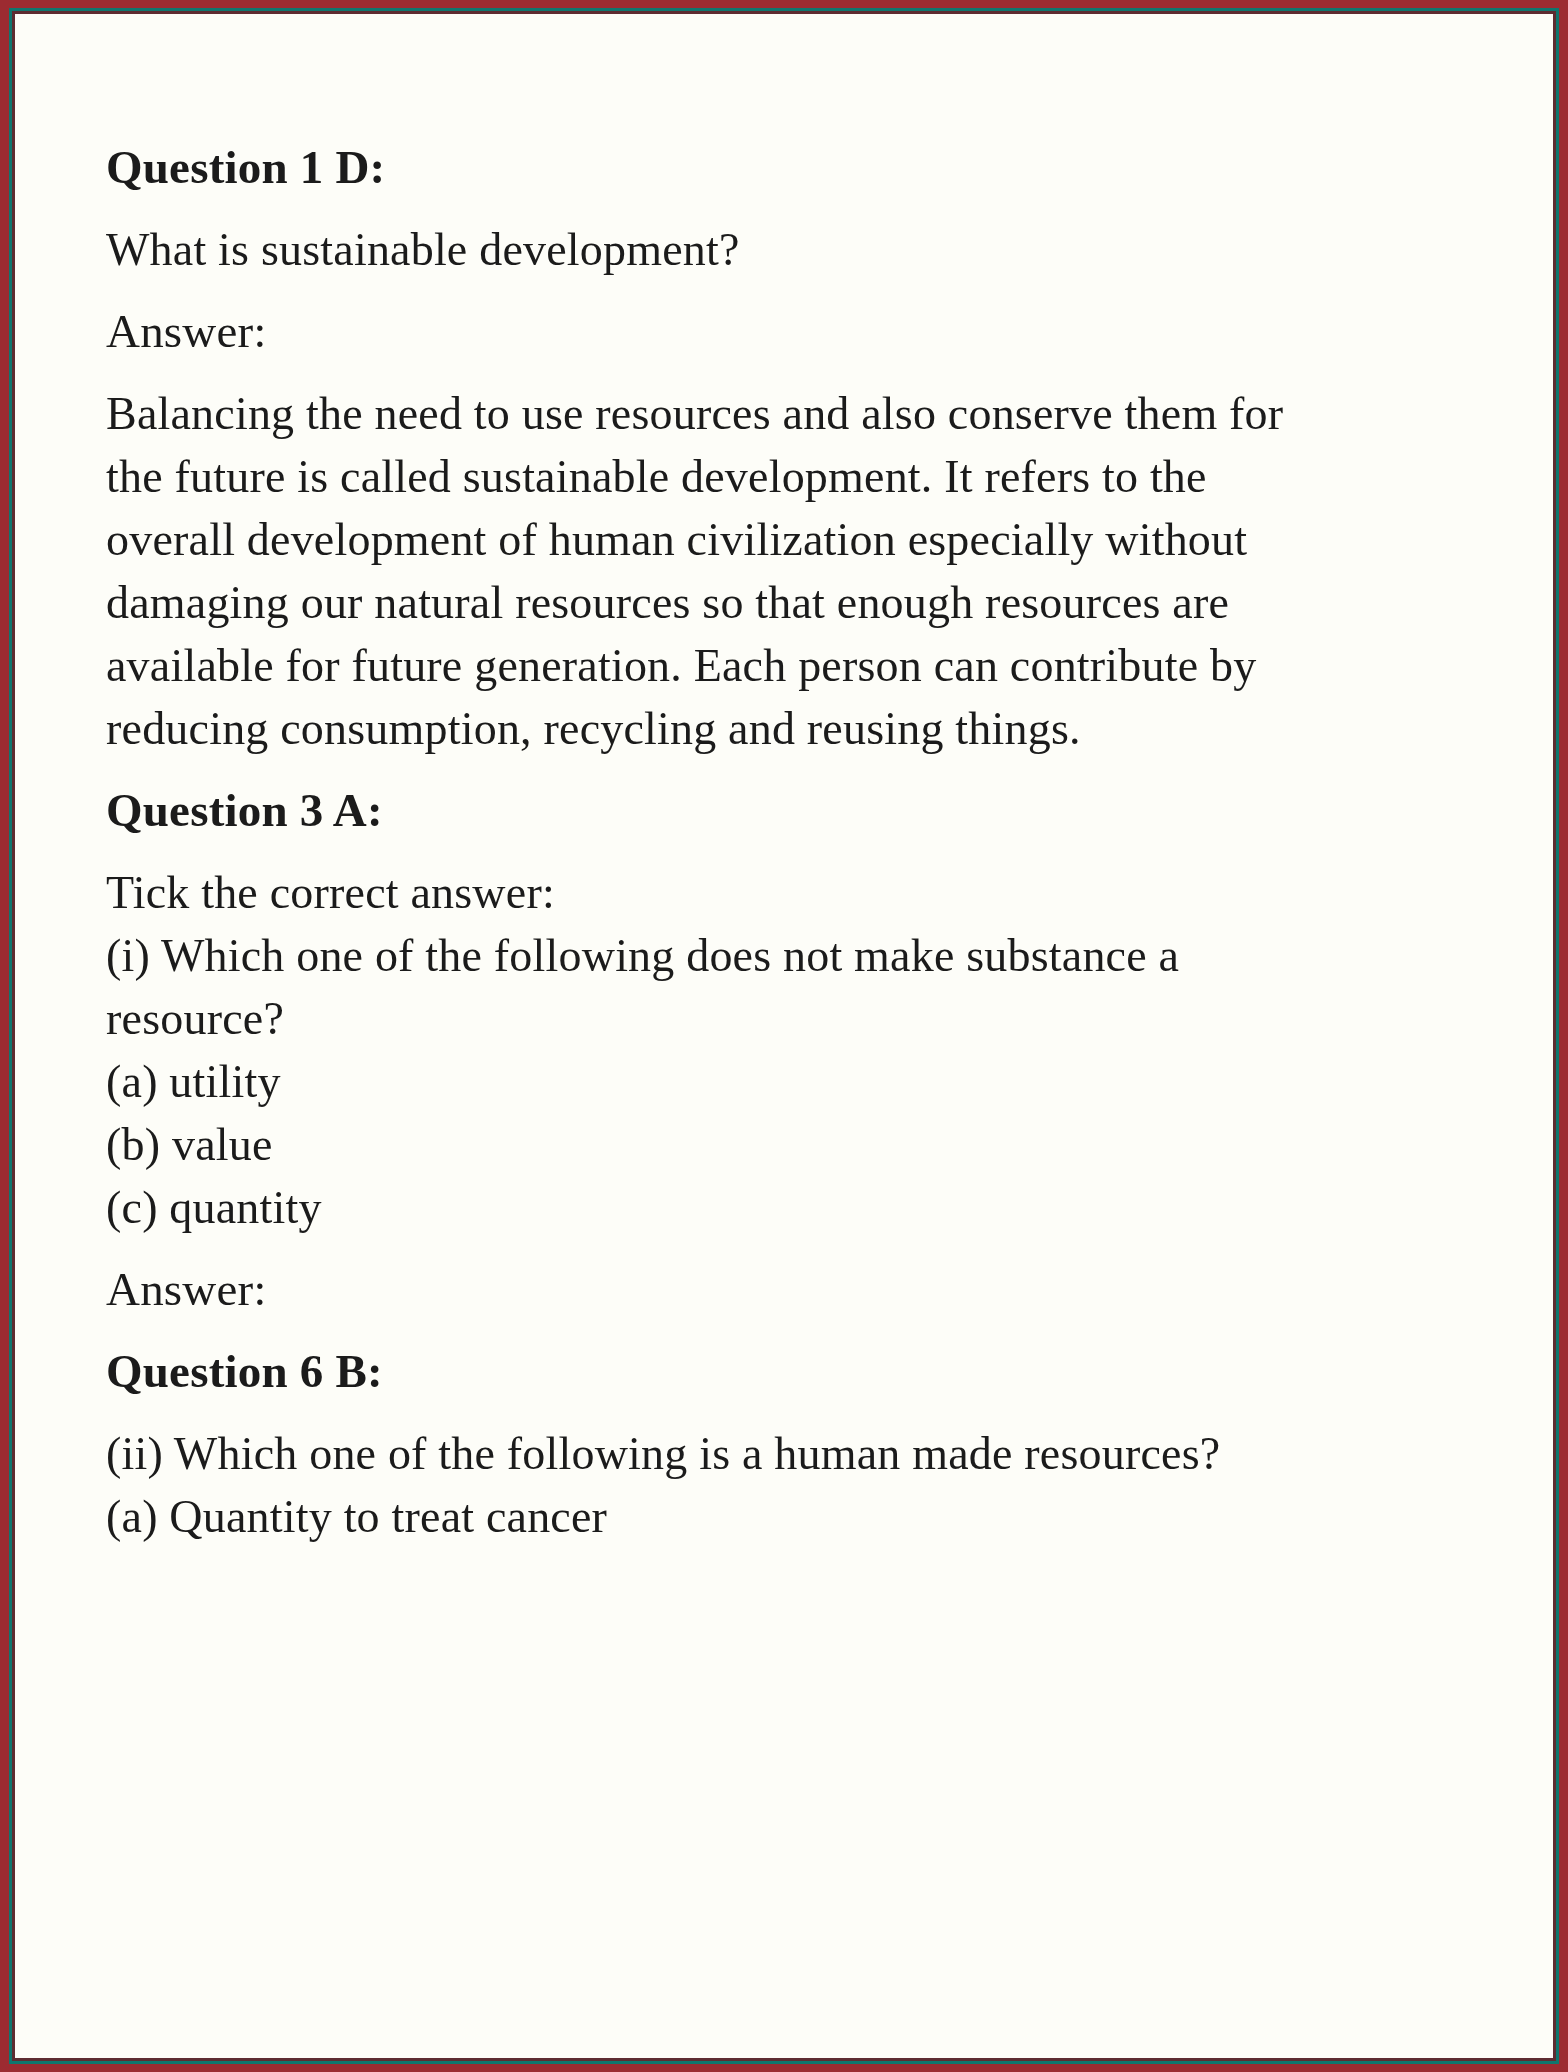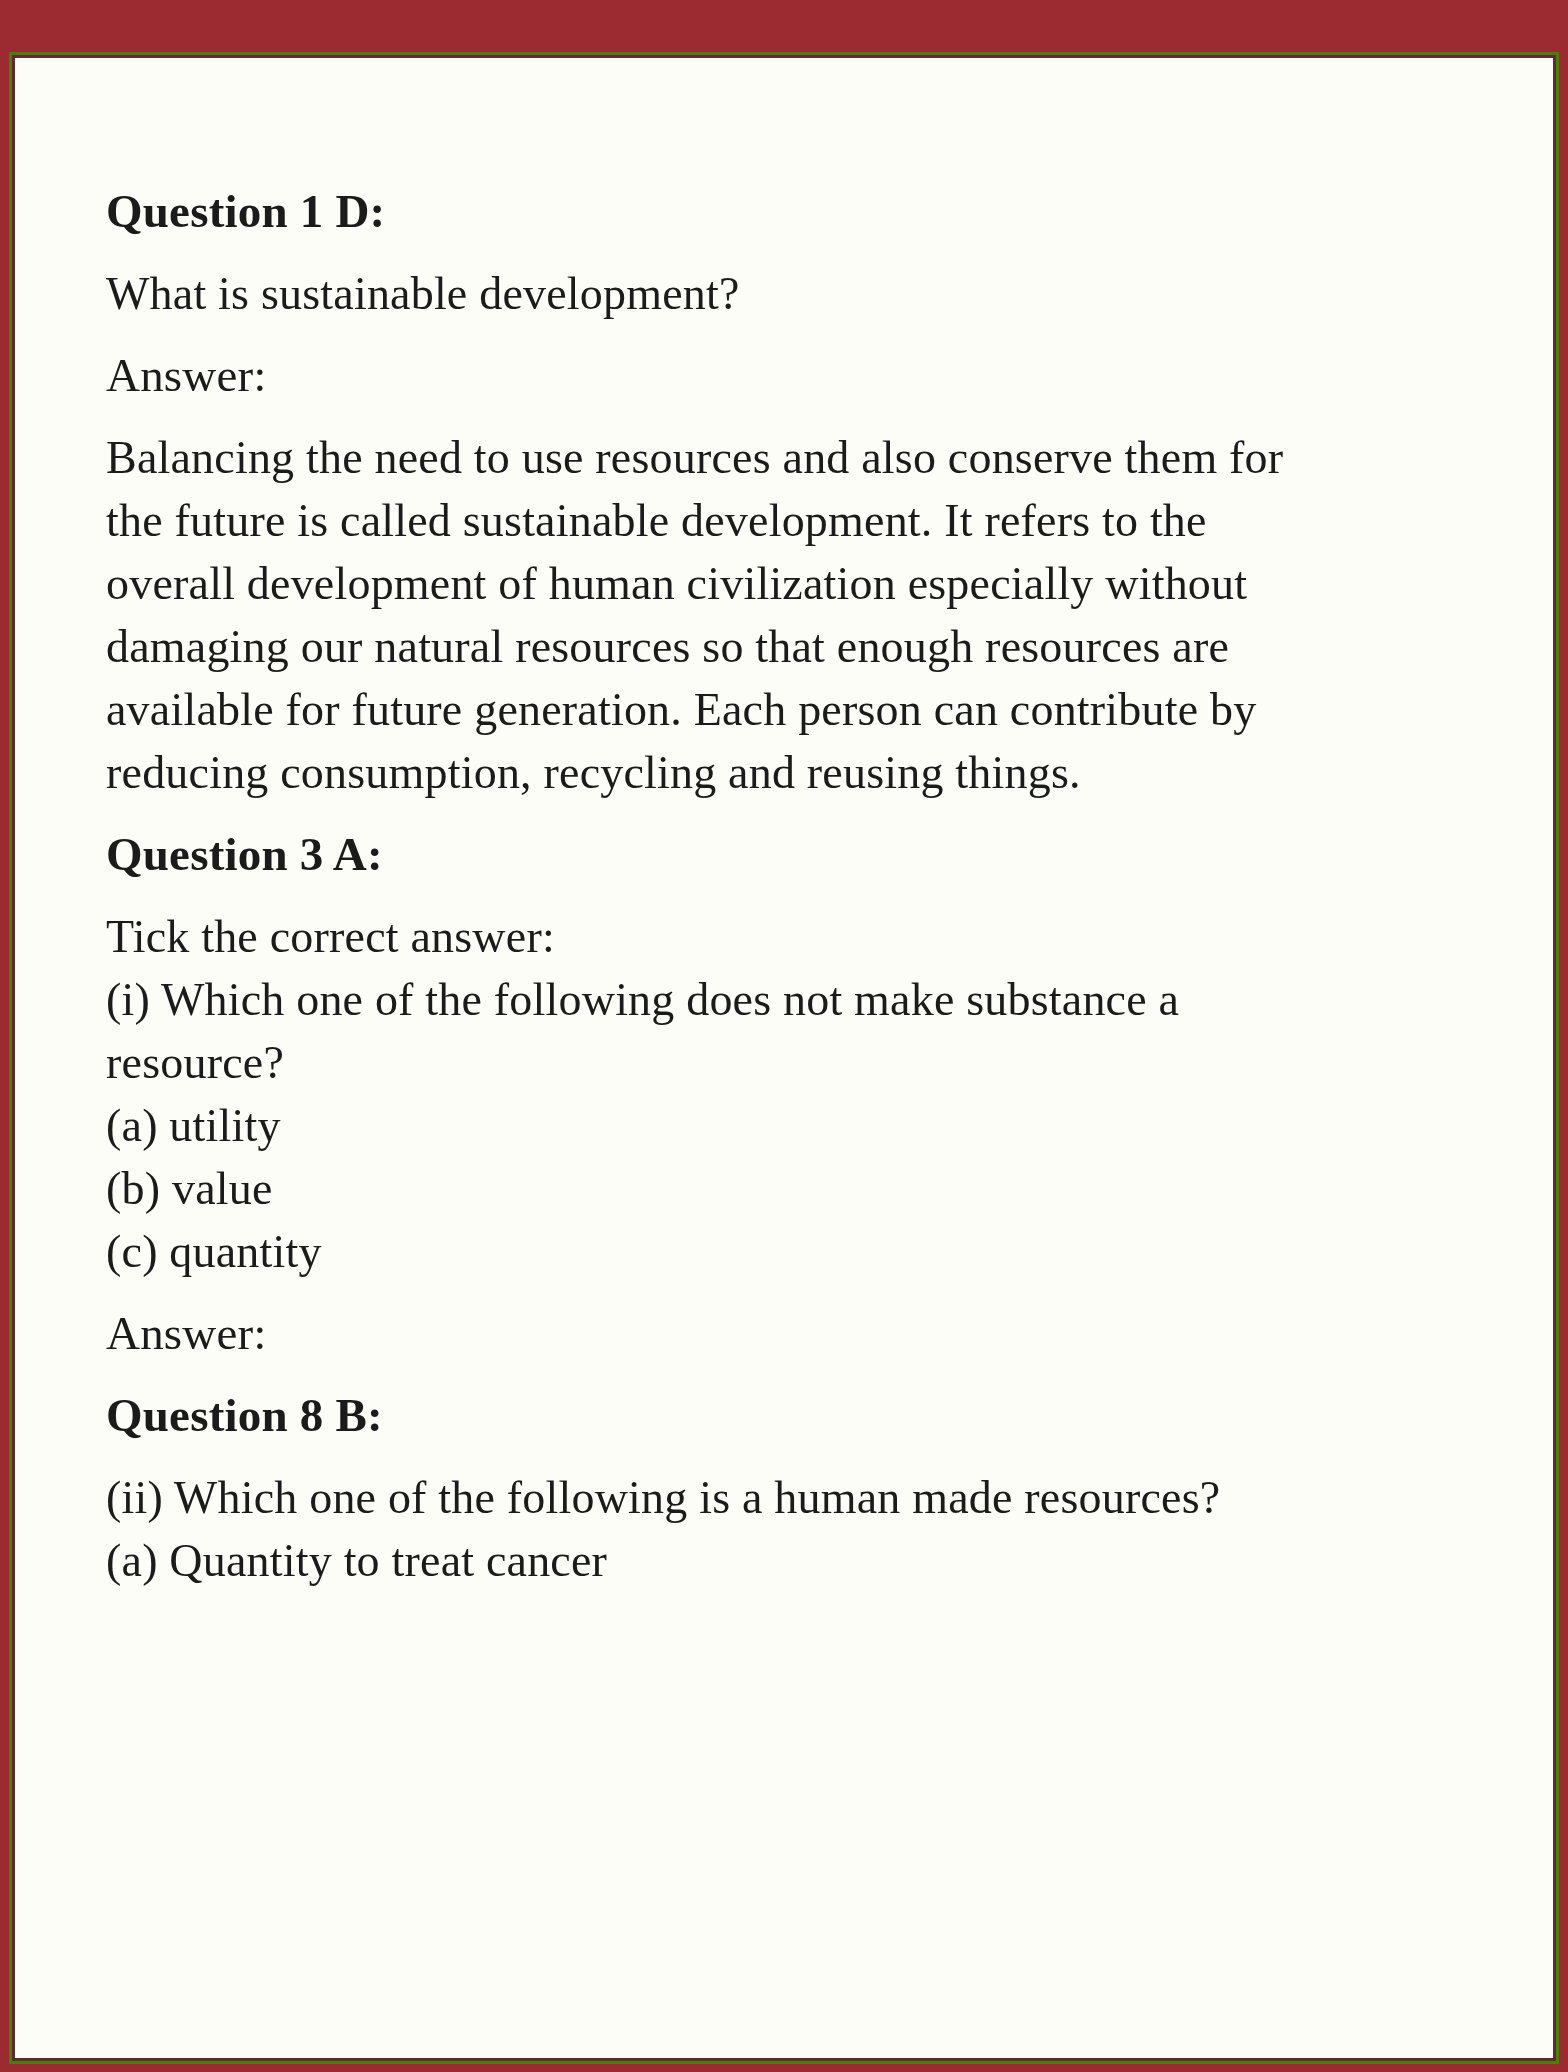--- a/index.html
+++ b/index.html
@@ -9,22 +9,21 @@
   body {
     width: 1568px;
     height: 2072px;
     position: relative;
     background: #9c2b31; 
     font-family: "Liberation Serif", "DejaVu Serif", serif;
   }
   .gap-layer {
     position: absolute;
     top: 8px; left: 9px; right: 9px; bottom: 8px;
-    background: #4d7c0f; 
-    margin-top: 44px;
+    background: #0f766e; 
   }
   .page {
     position: absolute;
     top: 3px; left: 3px; right: 3px; bottom: 3px;
     border: 3px solid #5e2c31; 
     background: #fdfdf8;
     box-sizing: border-box;
     padding: 122px 60px 0 91px;
     overflow: hidden;
   }
@@ -73,19 +72,19 @@
     <div class="block">Tick the correct answer:
 (i) Which one of the following does not make substance a
 resource?
 (a) utility
 (b) value
 (c) quantity</div>
 
     <div class="block answer-label"><span class="b">Answer</span><span class="colon">:</span></div>
 
 
-    <div class="block heading">Question 8 B:</div>
+    <div class="block heading">Question 6 B:</div>
 
     <div class="block">(ii) Which one of the following is a human made resources?
 (a) Quantity to treat cancer</div>
 
   </div>
 </div>
 
 </body></html>

